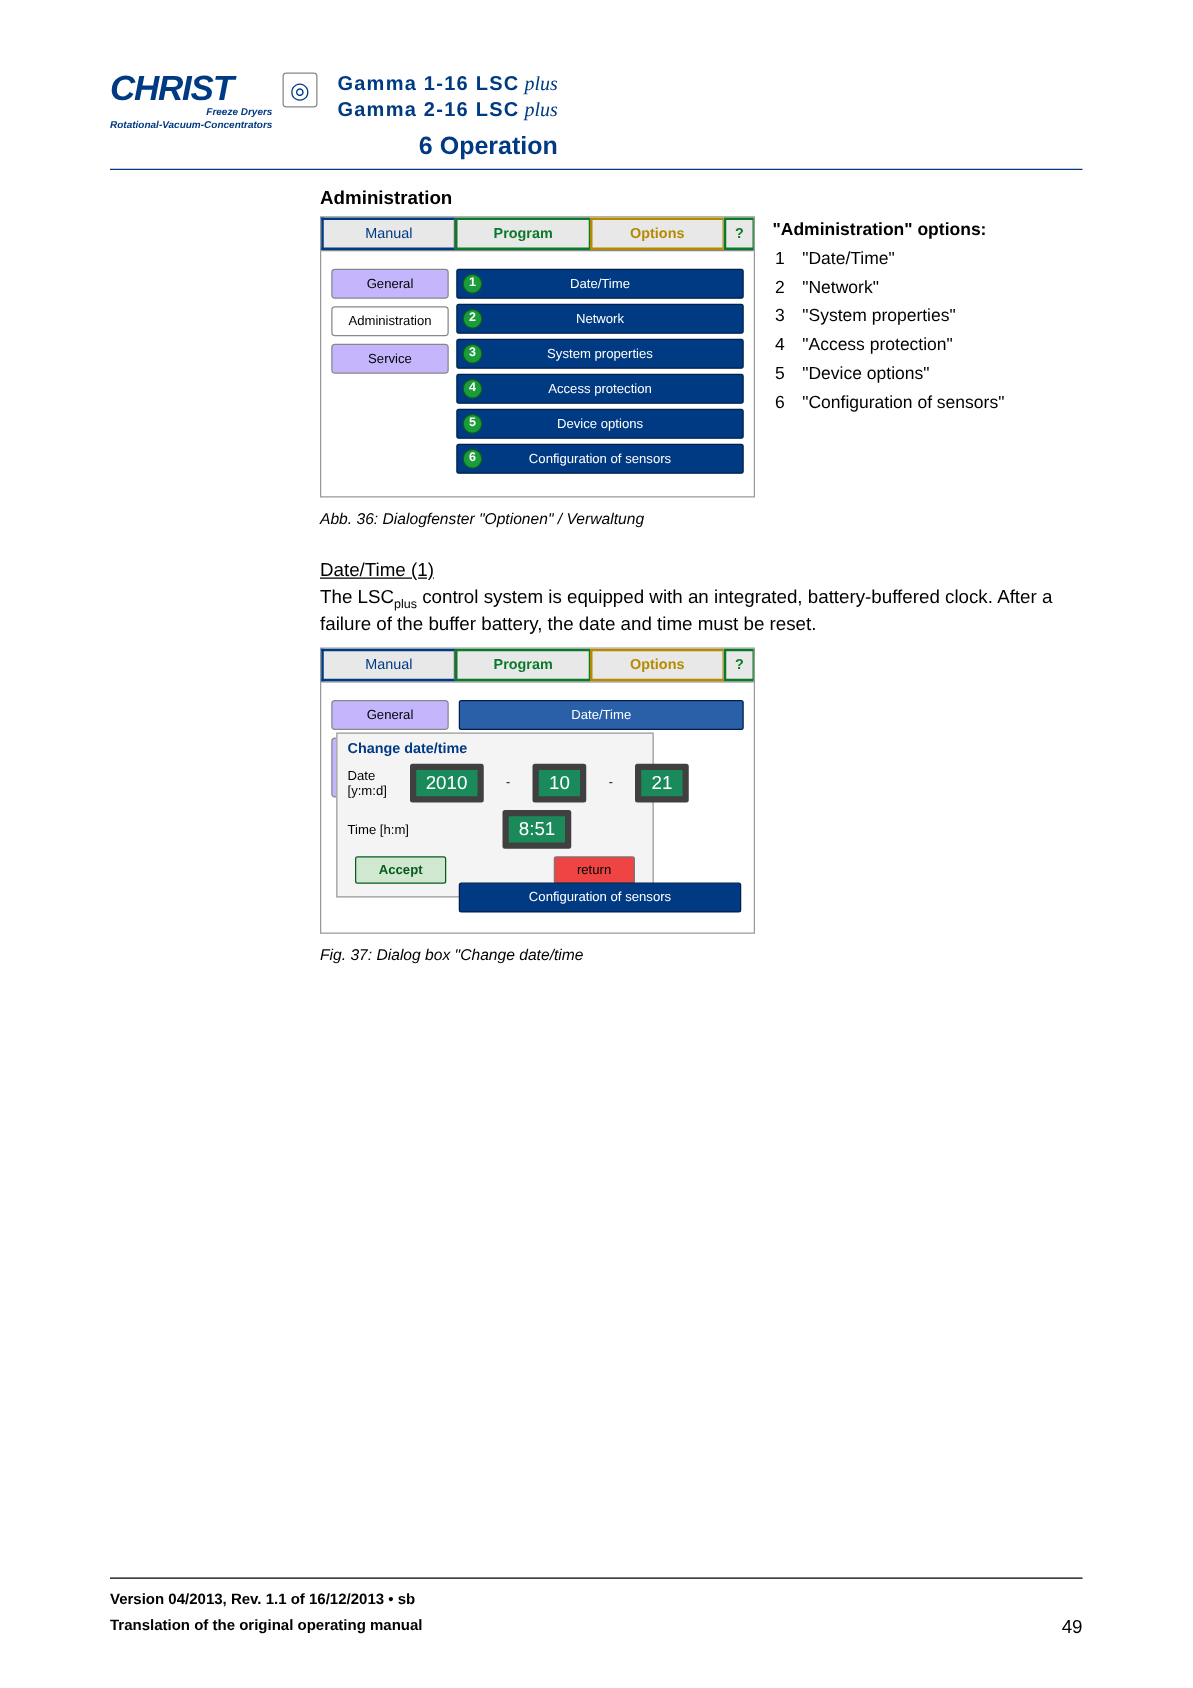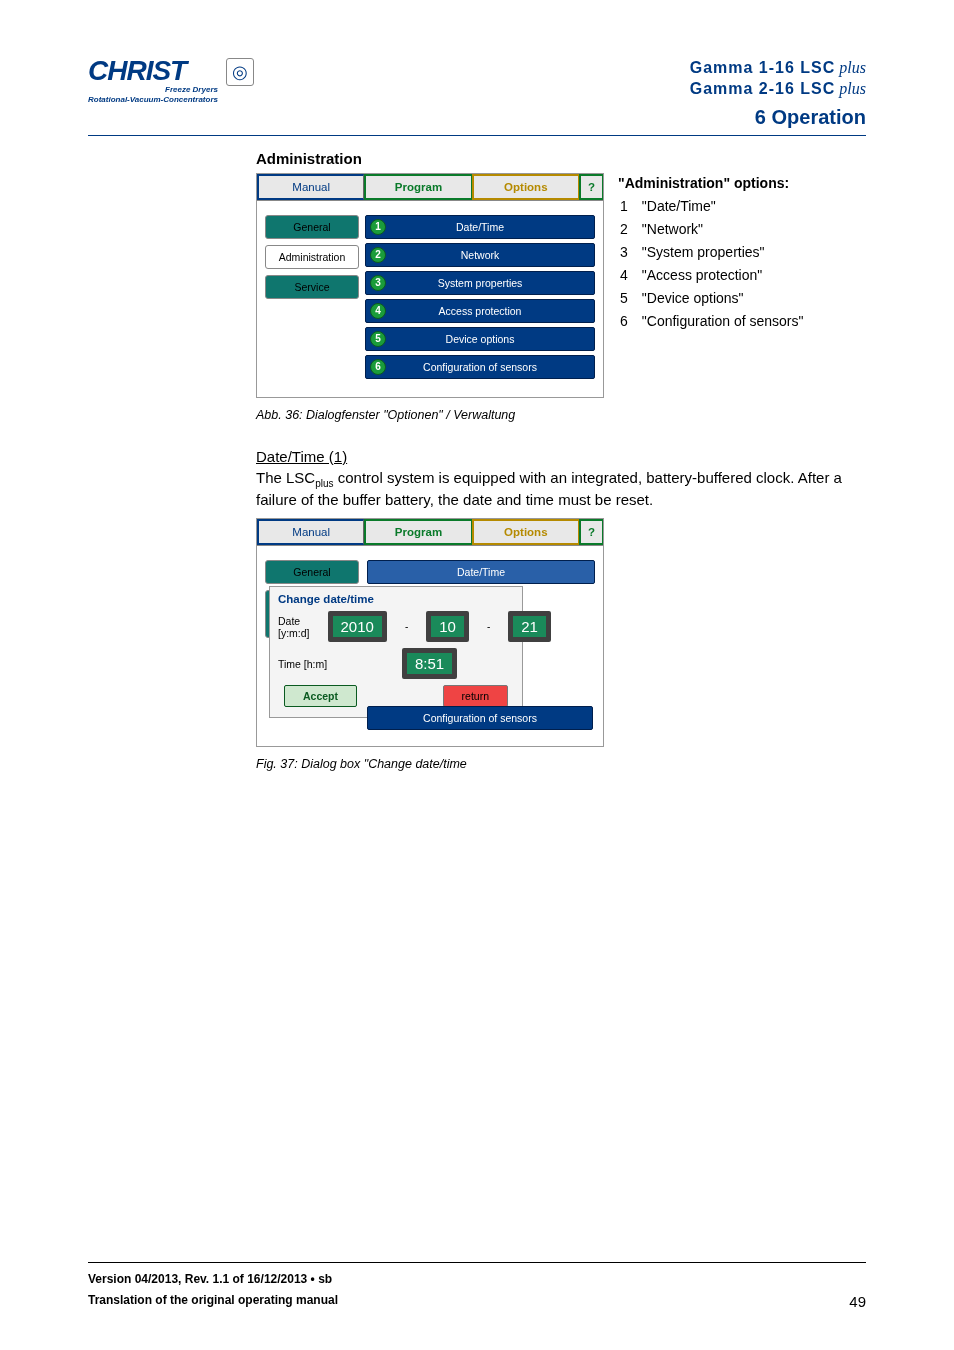--- a/index.html
+++ b/index.html
@@ -1,20 +1,20 @@
 <!DOCTYPE html>
 <html><head>
 <meta charset="utf-8">
 <style>
   * { margin: 0; padding: 0; box-sizing: border-box; }
   body { font-family: Arial, Helvetica, sans-serif; background: #fff; width: 954px; height: 1350px; position: relative; color: #000; }
   
   .page { padding: 58px 88px 40px 88px; }
   
-  .header { display: flex; justify-content: space-between; align-items: flex-start; gap: 16px; }
+  .header { display: flex; justify-content: flex-start; align-items: flex-start; gap: 16px; }
   .logo-area { display: flex; align-items: flex-start; gap: 8px; }
   .logo-text { font-family: "Arial Black", sans-serif; font-size: 28px; font-weight: 900; font-style: italic; letter-spacing: -1px; color: #003a83; line-height: 0.9; }
   .logo-sub { font-size: 8px; color: #003a83; font-weight: bold; font-style: italic; text-align: right; line-height: 1.2; margin-top: 2px; }
   .logo-swirl { width: 28px; height: 28px; border: 1px solid #888; border-radius: 3px; display: flex; align-items: center; justify-content: center; color: #003a83; font-size: 18px; }
   
   .product-labels { text-align: right; }
   .product-line { font-family: "Comic Sans MS", cursive; font-size: 16px; color: #003a83; font-style: italic; line-height: 1.3; }
   .gamma { font-family: Verdana, "Arial Black", sans-serif; font-style: normal; letter-spacing: 1px; font-weight: bold; }
   .plus { font-style: italic; font-family: "Brush Script MT", cursive; }
   .section-title { color: #003a83; font-weight: bold; font-size: 20px; margin-top: 6px; }
@@ -29,21 +29,21 @@
   
   .dialog-img { width: 348px; border: 1px solid #999; }
   .tabbar { display: flex; background: #f0f0f0; border-bottom: 1px solid #888; }
   .tab { flex: 1; text-align: center; font-size: 11.5px; padding: 5px 0; border-right: 1px solid #666; color: #003a83; background: #e8e8e8; border-top: 2px solid #003a83; border-left: 2px solid #003a83; border-bottom: 2px solid #003a83; }
   .tab.active { color: #0a7a2a; font-weight: bold; border-color: #0a7a2a; }
   .tab.opt { color: #b58a00; font-weight: bold; border-color: #b58a00; }
   .tab.help { flex: 0 0 24px; color: #0a7a2a; font-weight: bold; border-color: #0a7a2a; }
   
   .dialog-body { display: flex; padding: 14px 8px 18px 8px; gap: 6px; min-height: 190px; }
   .sidebar-col { display: flex; flex-direction: column; gap: 6px; }
-  .side-tab { width: 94px; font-size: 10.5px; text-align: center; padding: 5px 2px; border: 1px solid #888; border-radius: 3px; background: #0f766e; }
+  .side-tab { width: 94px; font-size: 10.5px; text-align: center; padding: 5px 2px; border: 1px solid #888; border-radius: 3px; background: #c4b5fd; }
   .side-tab.active { background: #fff; font-weight: normal; }
   
   .main-col { display: flex; flex-direction: column; gap: 4px; flex: 1; }
   .menu-btn { background: #003a83; color: #fff; font-size: 10.5px; text-align: center; padding: 5px 4px; border: 1px solid #001f4d; border-radius: 2px; position: relative; }
   .menu-btn.head { background: #2960a8; }
   
   .num-badge { position: absolute; left: 4px; top: 50%; transform: translateY(-50%); width: 16px; height: 16px; background: #1a9c3a; border-radius: 50%; color: #fff; font-size: 10px; font-weight: bold; display: flex; align-items: center; justify-content: center; border: 1.5px solid #0c5a20; }
   
   .options-list { font-size: 14px; line-height: 1.5; }
   .options-list .hdr { font-weight: bold; }

